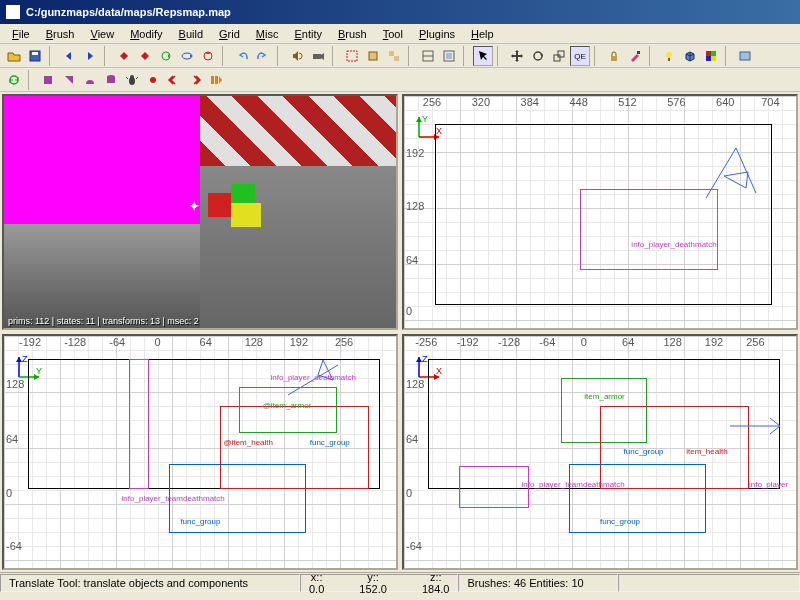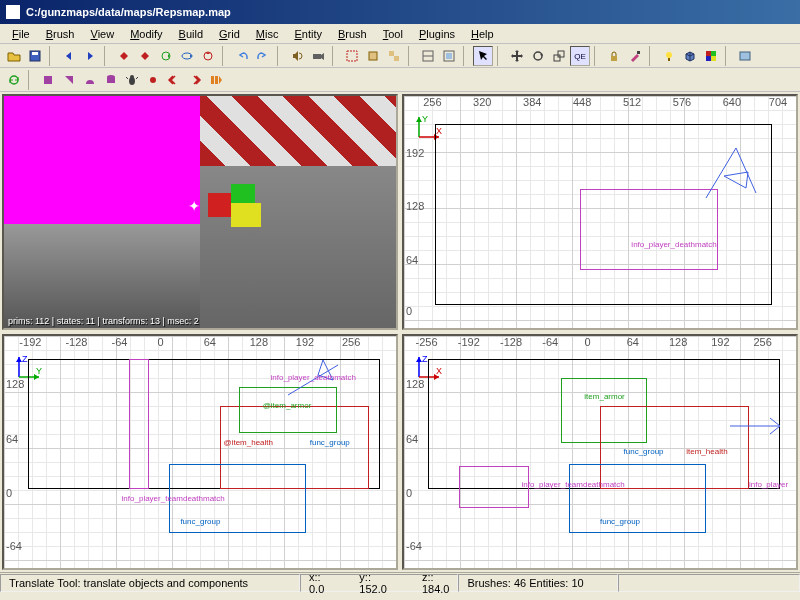--- a/index.html
+++ b/index.html
@@ -17,33 +17,33 @@
 .tbtn { width: 20px; height: 20px; border: 1px solid #ece9d8; display: flex; align-items: center; justify-content: center; cursor: default; }
 .tsep { width: 6px; height: 20px; border-left: 1px solid #aca899; margin: 0 3px; }
 .tbtn svg { width: 14px; height: 14px; }
 .tbtn.active { border: 1px inset #aca899; background: #e0e0ff; }
 
 .workspace { display: grid; grid-template-columns: 1fr 1fr; grid-template-rows: 1fr 1fr; height: 480px; gap: 4px; padding: 2px; background: #ece9d8; }
 .viewport { border: 2px inset #aca899; position: relative; overflow: hidden; background: #fff; }
 .viewport.persp { background: #7a7a7a; }
 .grid-bg { position: absolute; inset: 0; background-image: repeating-linear-gradient(to right, #e8e8e8 0 1px, transparent 1px 14px), repeating-linear-gradient(to bottom, #e8e8e8 0 1px, transparent 1px 14px); }
 .grid-major { position: absolute; inset: 0; background-image: repeating-linear-gradient(to right, #d0d0d0 0 1px, transparent 1px 56px), repeating-linear-gradient(to bottom, #d0d0d0 0 1px, transparent 1px 56px); }
-.ruler-x { position: absolute; top: 0; left: 0; right: 8px; height: 14px; display: flex; font-size: 9px; color: #555; }
+.ruler-x { position: absolute; top: 0; left: 0; right: 16px; height: 14px; display: flex; font-size: 9px; color: #555; }
 .ruler-x span { position: absolute; top: 0; }
 .ruler-y { position: absolute; top: 0; left: 0; bottom: 0; width: 24px; font-size: 9px; color: #555; }
 .ruler-y span { position: absolute; left: 2px; }
 .axis { position: absolute; top: 16px; left: 10px; font-size: 10px; }
 .axis .yline { stroke: #0a0; stroke-width: 1.5; }
 .axis .xline { stroke: #c00; stroke-width: 1.5; }
 .axis text { font-size: 9px; }
 .entity-label { position: absolute; font-size: 8px; white-space: nowrap; }
 .box { position: absolute; border: 1px solid; }
 
 .statusbar { height: 20px; display: flex; align-items: center; background: #ece9d8; border-top: 1px solid #aca899; }
-.statusbar .cell { border: 1px inset #f0f0f0; padding: 2px 8px; height: 18px; display: flex; align-items: center; }
+.statusbar .cell { border: 1px inset #f0f0f0; padding: 2px 8px; height: 18px; display: flex; align-items: center; text-align: center; }
 
 .persp-content { position: absolute; inset: 0; }
 .persp-stat { position: absolute; bottom: 2px; left: 4px; color: #fff; font-size: 9px; text-shadow: 1px 1px 0 #000; }
 </style>
 </head>
 <body>
 
 <div class="titlebar">
   <span class="icon"></span>
   <span class="title">C:/gunzmaps/data/maps/Repsmap.map</span>

